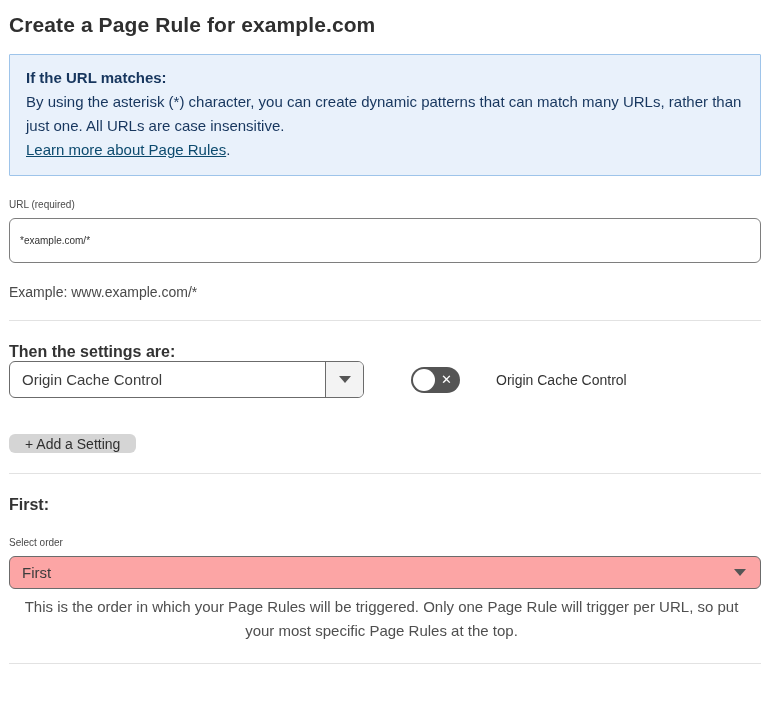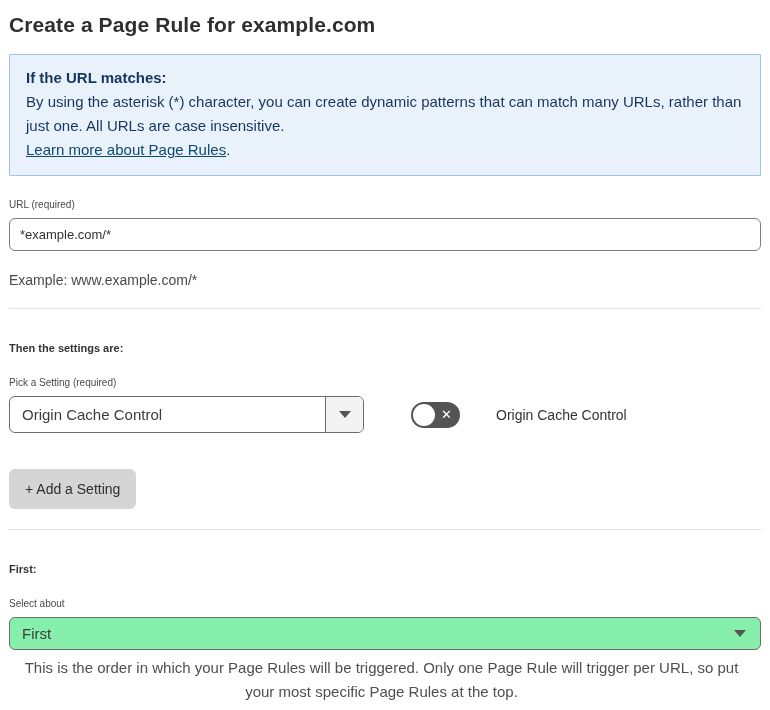--- a/index.html
+++ b/index.html
@@ -36,46 +36,46 @@
   }
 
   .field-label {
     font-size: 10px;
     color: #4a4a4a;
     margin-top: 23px;
     margin-bottom: 8px;
   }
   .url-input {
     width: 100%;
-    height: 33px;
+    height: 45px;
     border: 1px solid #7e7e7e;
     border-radius: 6px;
     padding: 0 10px;
-    font-size: 13px;
+    font-size: 10px;
     color: #333;
     font-family: "Liberation Sans", sans-serif;
     background: #fff;
   }
   .helper-text {
     font-size: 14px;
     color: #4a4a4a;
     margin-top: 21px;
   }
 
   .divider {
     border: none;
     border-top: 1px solid #e2e2e2;
     margin: 20px 0 0 0;
   }
 
   .section-heading {
-    font-size: 11px;
+    font-size: 16px;
     font-weight: 700;
     color: #333;
-    margin-top: 33px;
+    margin-top: 22px;
   }
 
   .setting-row {
     display: flex;
     align-items: center;
     margin-top: 0;
     gap: 21px;
   }
   .select-control {
     display: flex;
@@ -141,35 +141,35 @@
     margin-left: 15px;
   }
 
   .btn {
     display: inline-block;
     border: none;
     border-radius: 6px;
     font-size: 14px;
     font-family: "Liberation Sans", sans-serif;
     padding: 0 16px;
-    height: 40px;
+    height: 19px;
     cursor: pointer;
   }
   .btn-gray {
     background: #d5d5d5;
     color: #2f2f2f;
   }
   .add-setting-btn { margin-top: 36px; }
 
   .order-select {
     width: 100%;
     height: 33px;
     border: 1px solid #6b6b6b;
     border-radius: 6px;
-    background: #86efac;
+    background: #fca5a5;
     display: flex;
     align-items: center;
     padding: 0 14px 0 12px;
     font-size: 15px;
     color: #3c3c3c;
     cursor: pointer;
   }
   .order-select .sel-text { flex: 1; }
   .order-help {
     font-size: 15px;
@@ -194,42 +194,41 @@
   </div>
 
   <div class="field-label">URL (required)</div>
   <input class="url-input" type="text" value="*example.com/*" style="">
   <div class="helper-text">Example: www.example.com/*</div>
 
   <hr class="divider">
 
   <div class="section-heading">Then the settings are:</div>
 
-  <div class="field-label">Pick a Setting (required)</div>
   <div class="setting-row">
     <div class="select-control">
       <div class="select-value">Origin Cache Control</div>
       <div class="select-arrow-seg">
         <span class="arrow-down"></span>
       </div>
     </div>
     <div class="toggle">
       <span class="toggle-knob"></span>
       <span class="toggle-x">✕</span>
     </div>
     <div class="toggle-label">Origin Cache Control</div>
   </div>
 
   <button class="btn btn-gray add-setting-btn">+ Add a Setting</button>
 
   <hr class="divider">
 
   <div class="section-heading">First:</div>
 
-  <div class="field-label">Select about</div>
+  <div class="field-label">Select order</div>
   <div class="order-select">
     <span class="sel-text">First</span>
     <span class="arrow-down"></span>
   </div>
   <div class="order-help">This is the order in which your Page Rules will be triggered. Only one Page Rule will trigger per URL, so put your most specific Page Rules at the top.</div>
 
   <hr class="divider">
 
   
 

